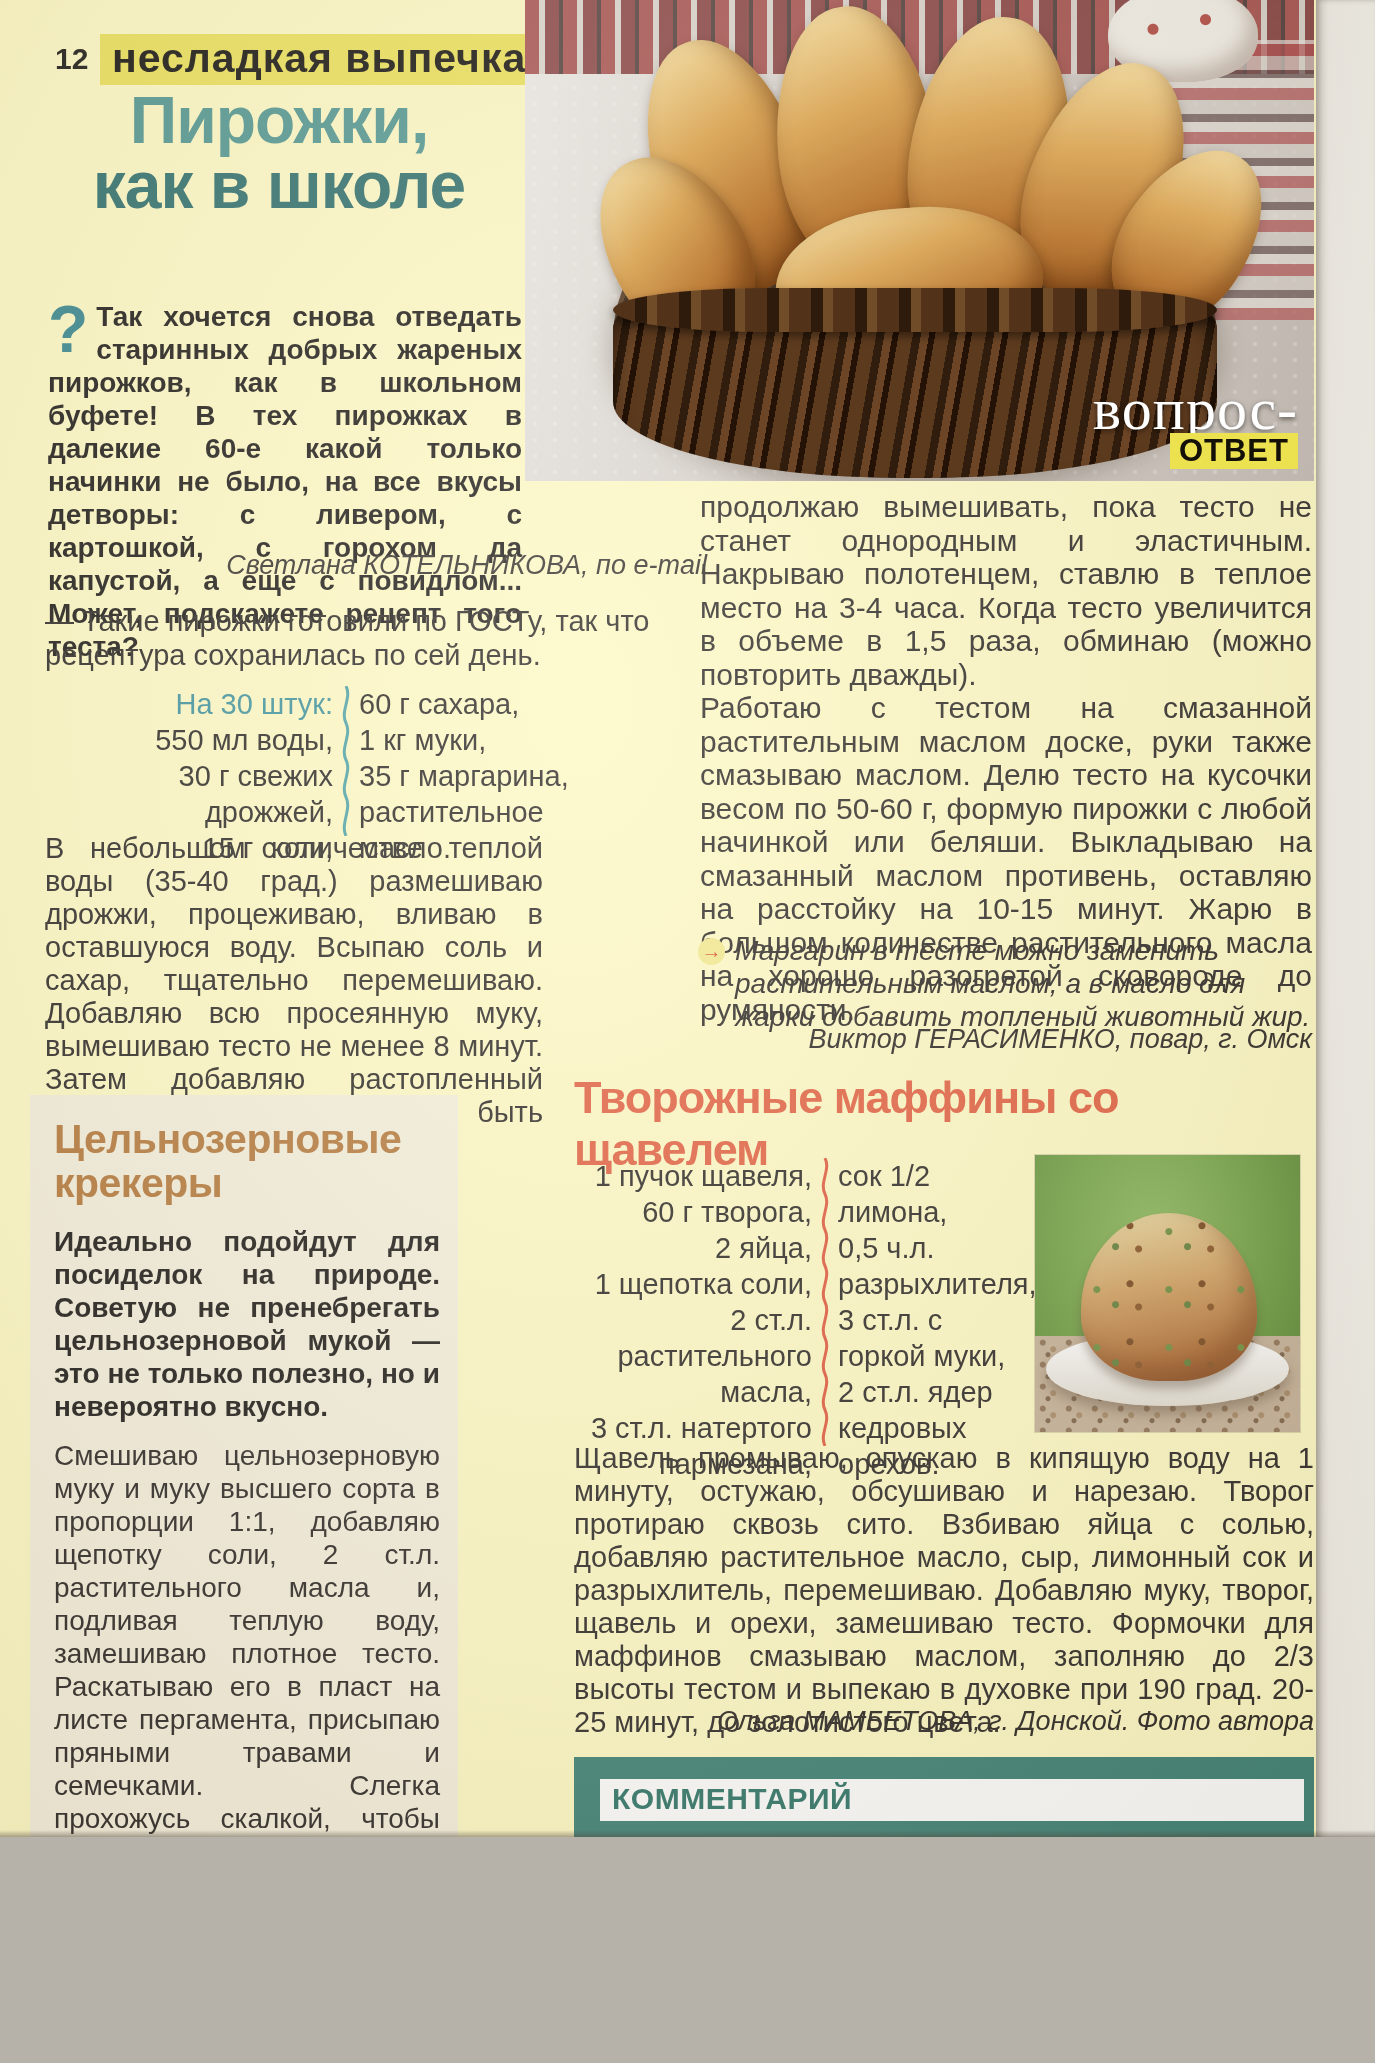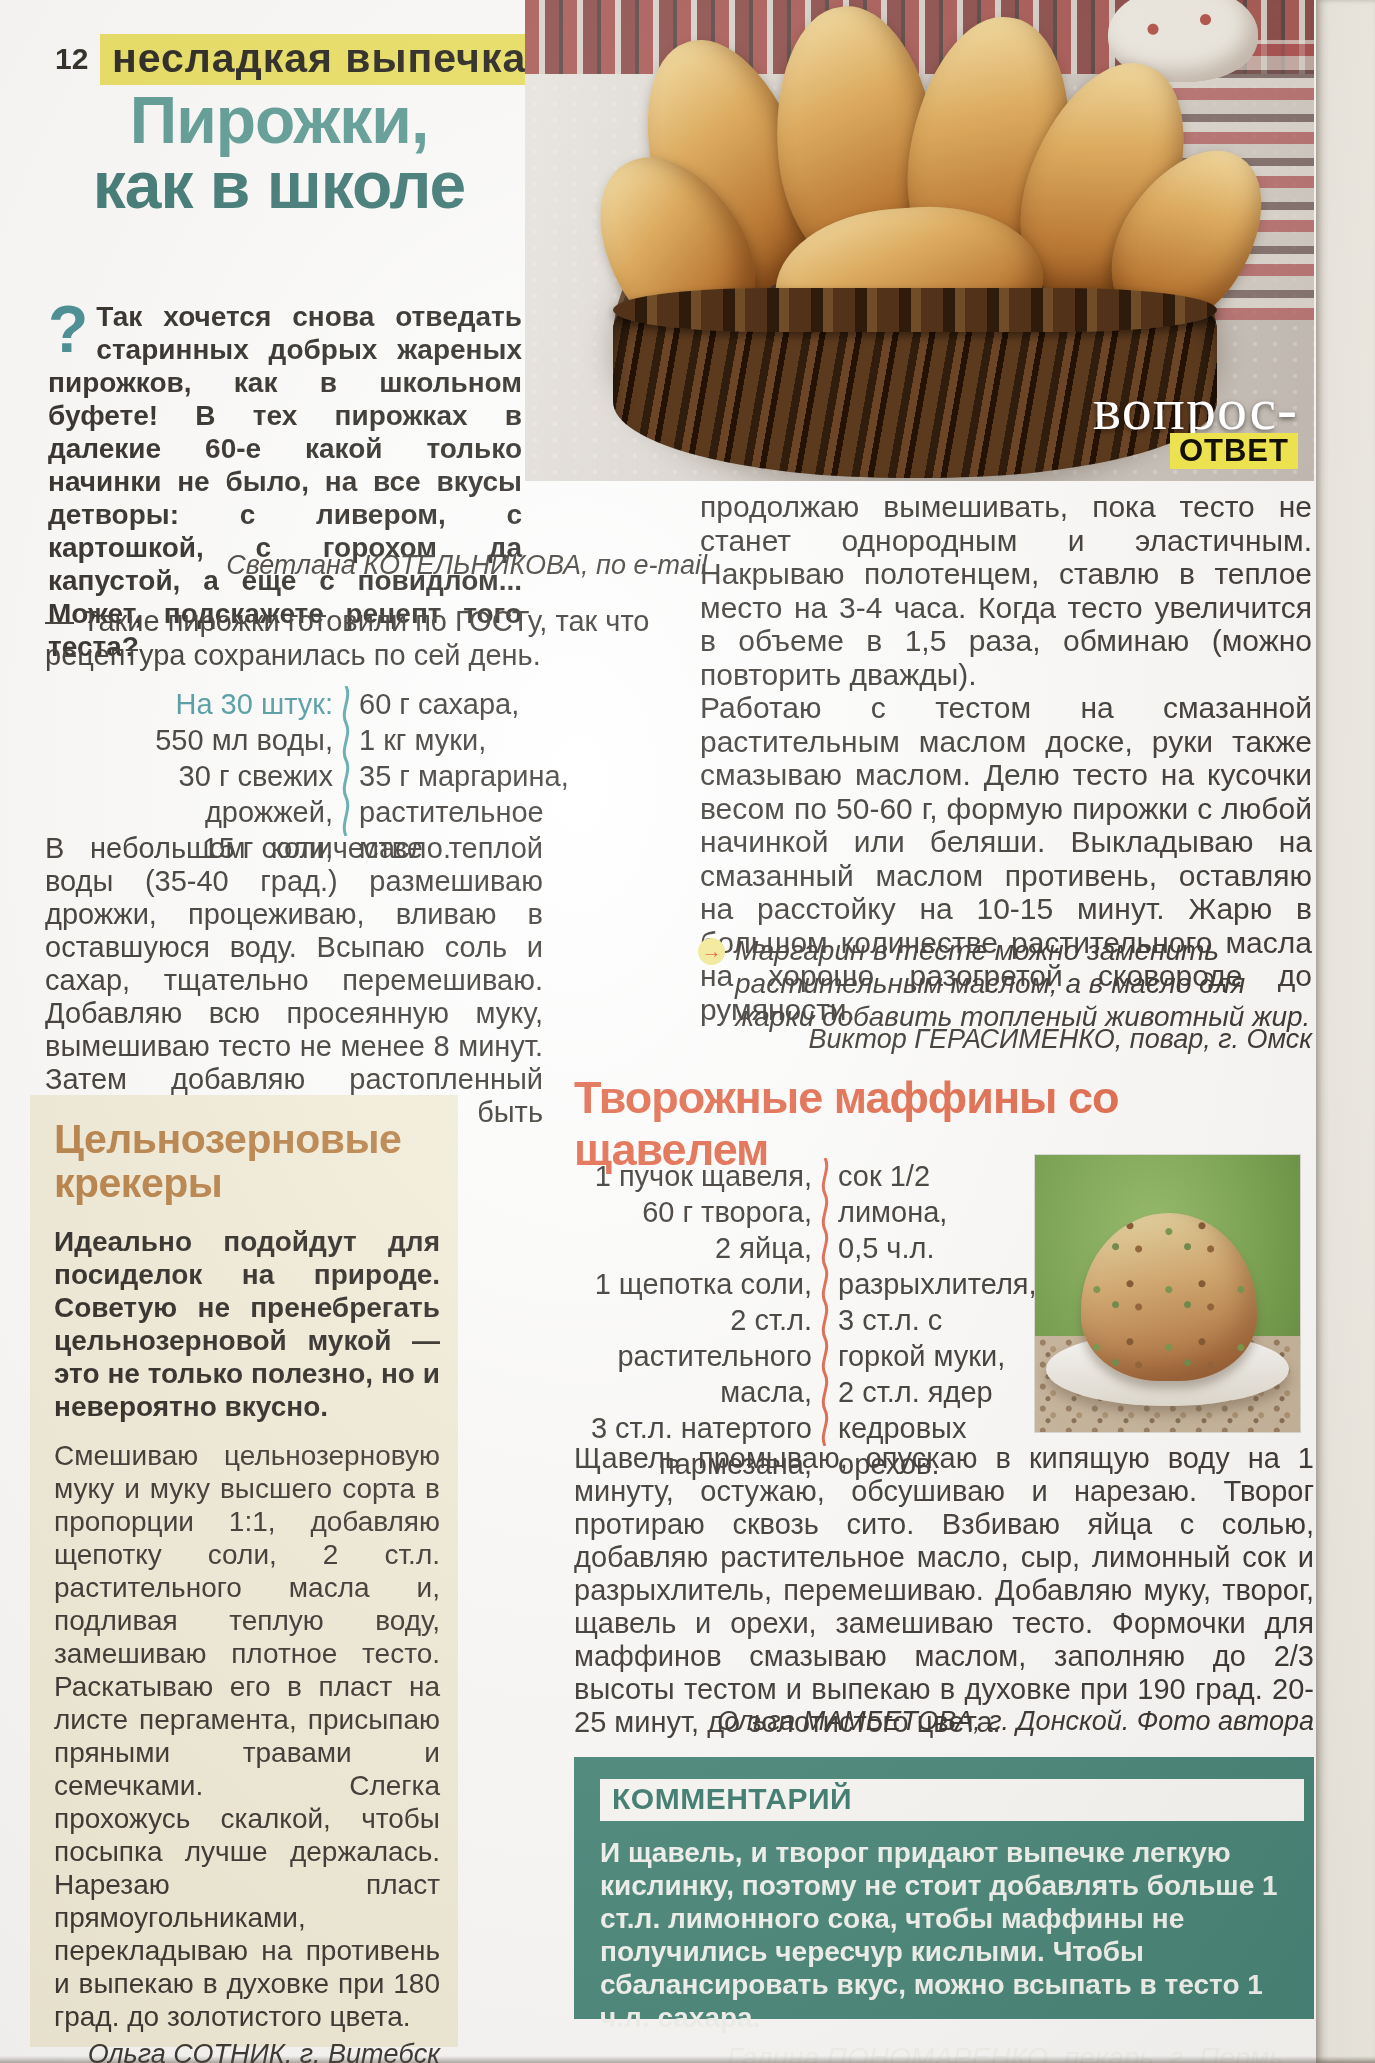--- a/index.html
+++ b/index.html
@@ -1,18 +1,18 @@
 <!DOCTYPE html>
 <html><head>
 <meta charset="utf-8">
 <style>
   html,body{margin:0;padding:0;background:#b6b2aa;}
   .page{
-    position:relative; width:1375px; height:2063px; overflow:hidden;
-    background:#ffffff;
+    position:relative; width:1375px; height:1837px; overflow:hidden;
+    background:#fef9c3;
     font-family:"Liberation Sans","DejaVu Sans",sans-serif;
     color:#2d2925;
   }
   .page::after{
     content:""; position:absolute; inset:0; pointer-events:none;
     background:radial-gradient(ellipse at 42% 38%, rgba(255,255,255,.22), rgba(125,112,95,.13) 92%);
   }
   
   .page-num{position:absolute; left:55px; top:42px; font-size:30px; font-weight:700; color:#1c1914;}
   .section-label{

